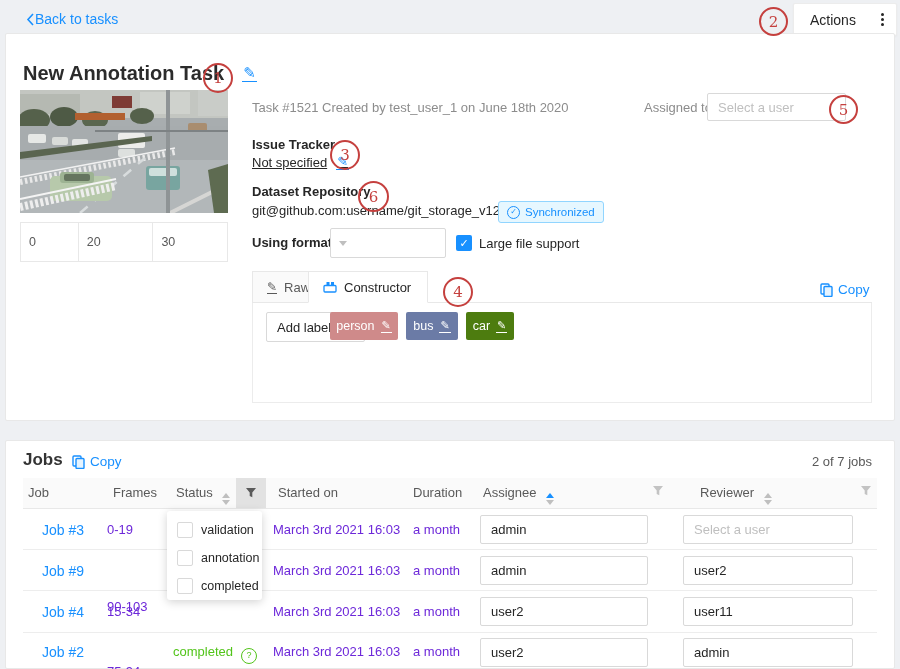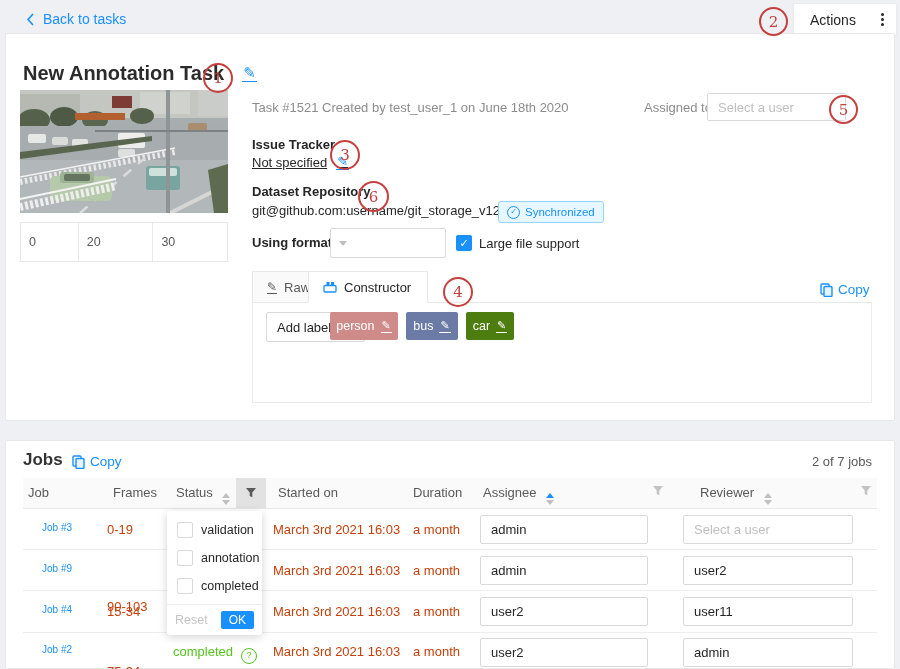--- a/index.html
+++ b/index.html
@@ -57,39 +57,39 @@
     display:flex;align-items:center;gap:7px;padding:0 10px;font-size:13px;color:#262626;cursor:pointer;}
   .pluscirc{width:14px;height:14px;border:1px solid #595959;border-radius:50%;display:inline-flex;align-items:center;justify-content:center;font-size:11px;color:#595959;line-height:1;}
   
   .jheader{position:absolute;left:23px;top:478px;width:854px;height:30px;background:#fafafa;border-bottom:1px solid #e8e8e8;}
   .hcell{position:absolute;top:485px;font-size:13px;color:#595959;}
   .sorters{display:inline-flex;flex-direction:column;gap:2px;margin-left:6px;vertical-align:-1px;}
   .cup{width:0;height:0;border-left:4px solid transparent;border-right:4px solid transparent;border-bottom:5px solid #bfbfbf;}
   .cdn{width:0;height:0;border-left:4px solid transparent;border-right:4px solid transparent;border-top:5px solid #bfbfbf;}
   .cup.on{border-bottom-color:#1890ff;}
   .rowline{position:absolute;left:23px;width:854px;height:1px;background:#ededed;}
-  .cell{position:absolute;font-size:13px;color:#c2410c;}
-  .joblink{position:absolute;font-size:10px;color:#1890ff;cursor:pointer;}
+  .cell{position:absolute;font-size:13px;color:#6d28d9;}
+  .joblink{position:absolute;font-size:14px;color:#1890ff;cursor:pointer;}
   .qcirc{display:inline-flex;width:14px;height:14px;border:1px solid #52c41a;border-radius:50%;color:#52c41a;
     align-items:center;justify-content:center;font-size:9px;line-height:1;margin-left:8px;vertical-align:-2px;}
   .filtercell{position:absolute;left:236px;top:478px;width:30px;height:30px;background:#e2e2e2;
     display:flex;align-items:center;justify-content:center;cursor:pointer;}
   
   .dropdown{position:absolute;left:167px;top:511px;width:95px;background:#fff;border-radius:3px;z-index:40;
     box-shadow:0 2px 10px rgba(0,0,0,.18);padding-top:5px;}
   .opt{display:flex;align-items:center;gap:8px;padding:6px 10px;font-size:12.5px;color:#262626;cursor:pointer;}
   .dfoot{border-top:1px solid #ececec;margin-top:4px;padding:6px 8px;display:flex;align-items:center;justify-content:space-between;}
   .resetbtn{color:#c5c5c5;font-size:12.5px;cursor:not-allowed;}
   .okbtn{background:#1890ff;color:#fff;font-size:12px;border-radius:2px;padding:2px 8px;cursor:pointer;}
   .copywrap{display:inline-flex;align-items:center;gap:5px;color:#1890ff;font-size:13.5px;cursor:pointer;}
 </style>
 </head>
 <body>
 
-<a class="abs link" style="left:26px;top:11px;font-size:14px;display:flex;align-items:center;gap:8px;">
+<a class="abs link" style="left:26px;top:11px;font-size:14px;display:flex;align-items:center;">
   <svg width="9" height="13" viewBox="0 0 9 13">
     <polyline points="7,1 2,6.5 7,12" fill="none" stroke="#1890ff" stroke-width="1.6"></polyline>
   </svg>
   <span>Back to tasks</span>
 </a>
 
 <div class="marker" style="left:759px;top:7px;width:25px;height:25px;">
   <span>2</span>
 </div>
 
@@ -334,17 +334,13 @@
     <span>validation</span>
   </div>
   <div class="opt">
     <span class="cb-off"></span>
     <span>annotation</span>
   </div>
   <div class="opt">
     <span class="cb-off"></span>
     <span>completed</span>
   </div>
-  <div class="dfoot">
-    <span class="resetbtn">Reset</span>
-    <span class="okbtn">OK</span>
-  </div>
 </div>
 
 </body></html>

